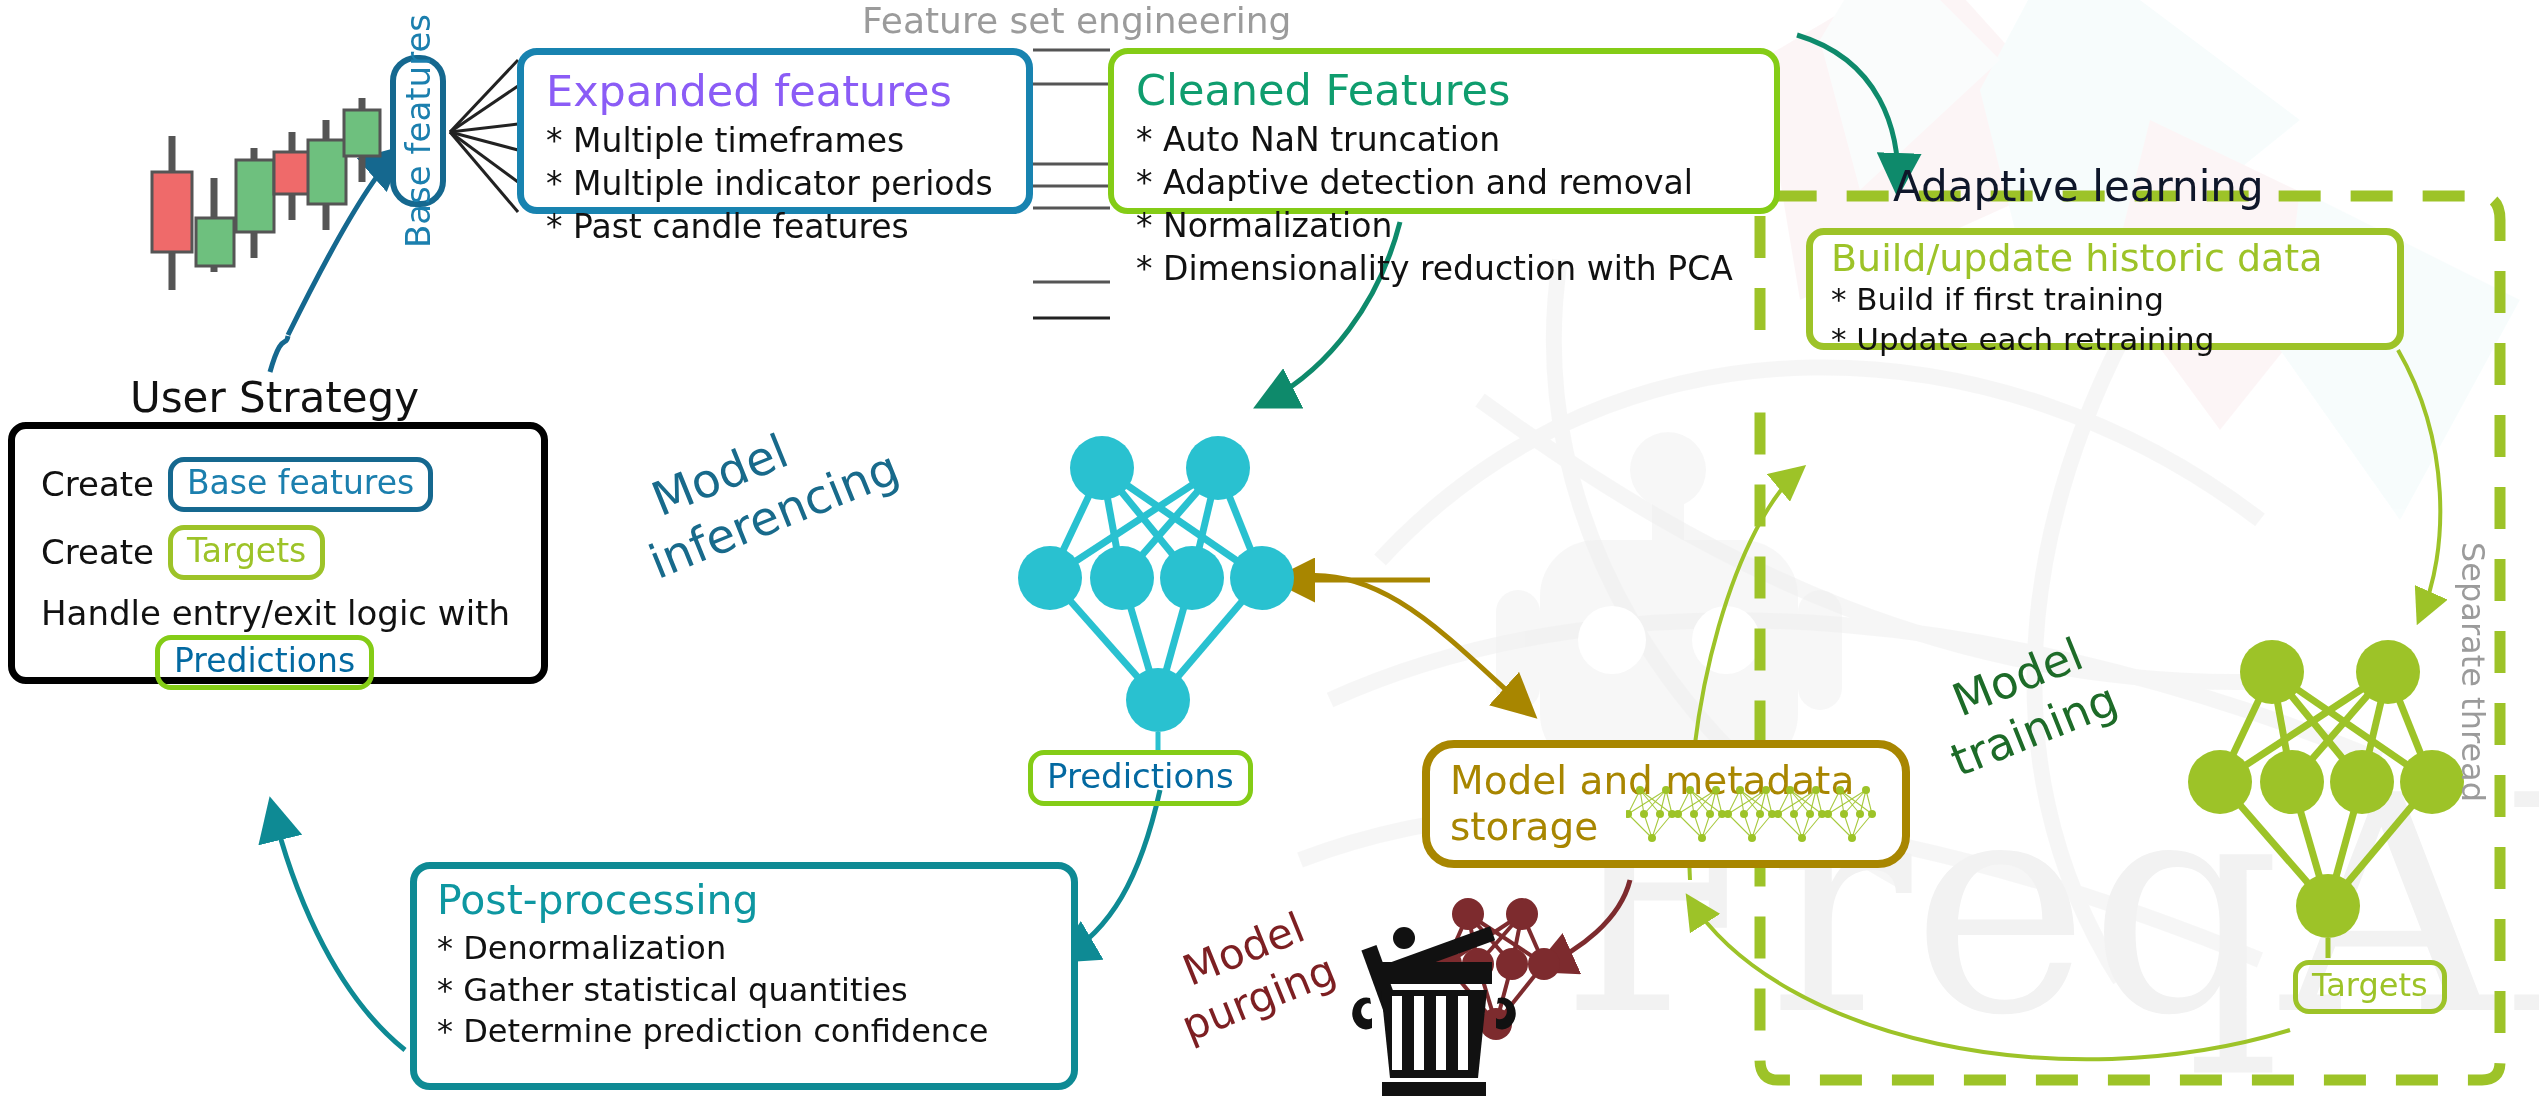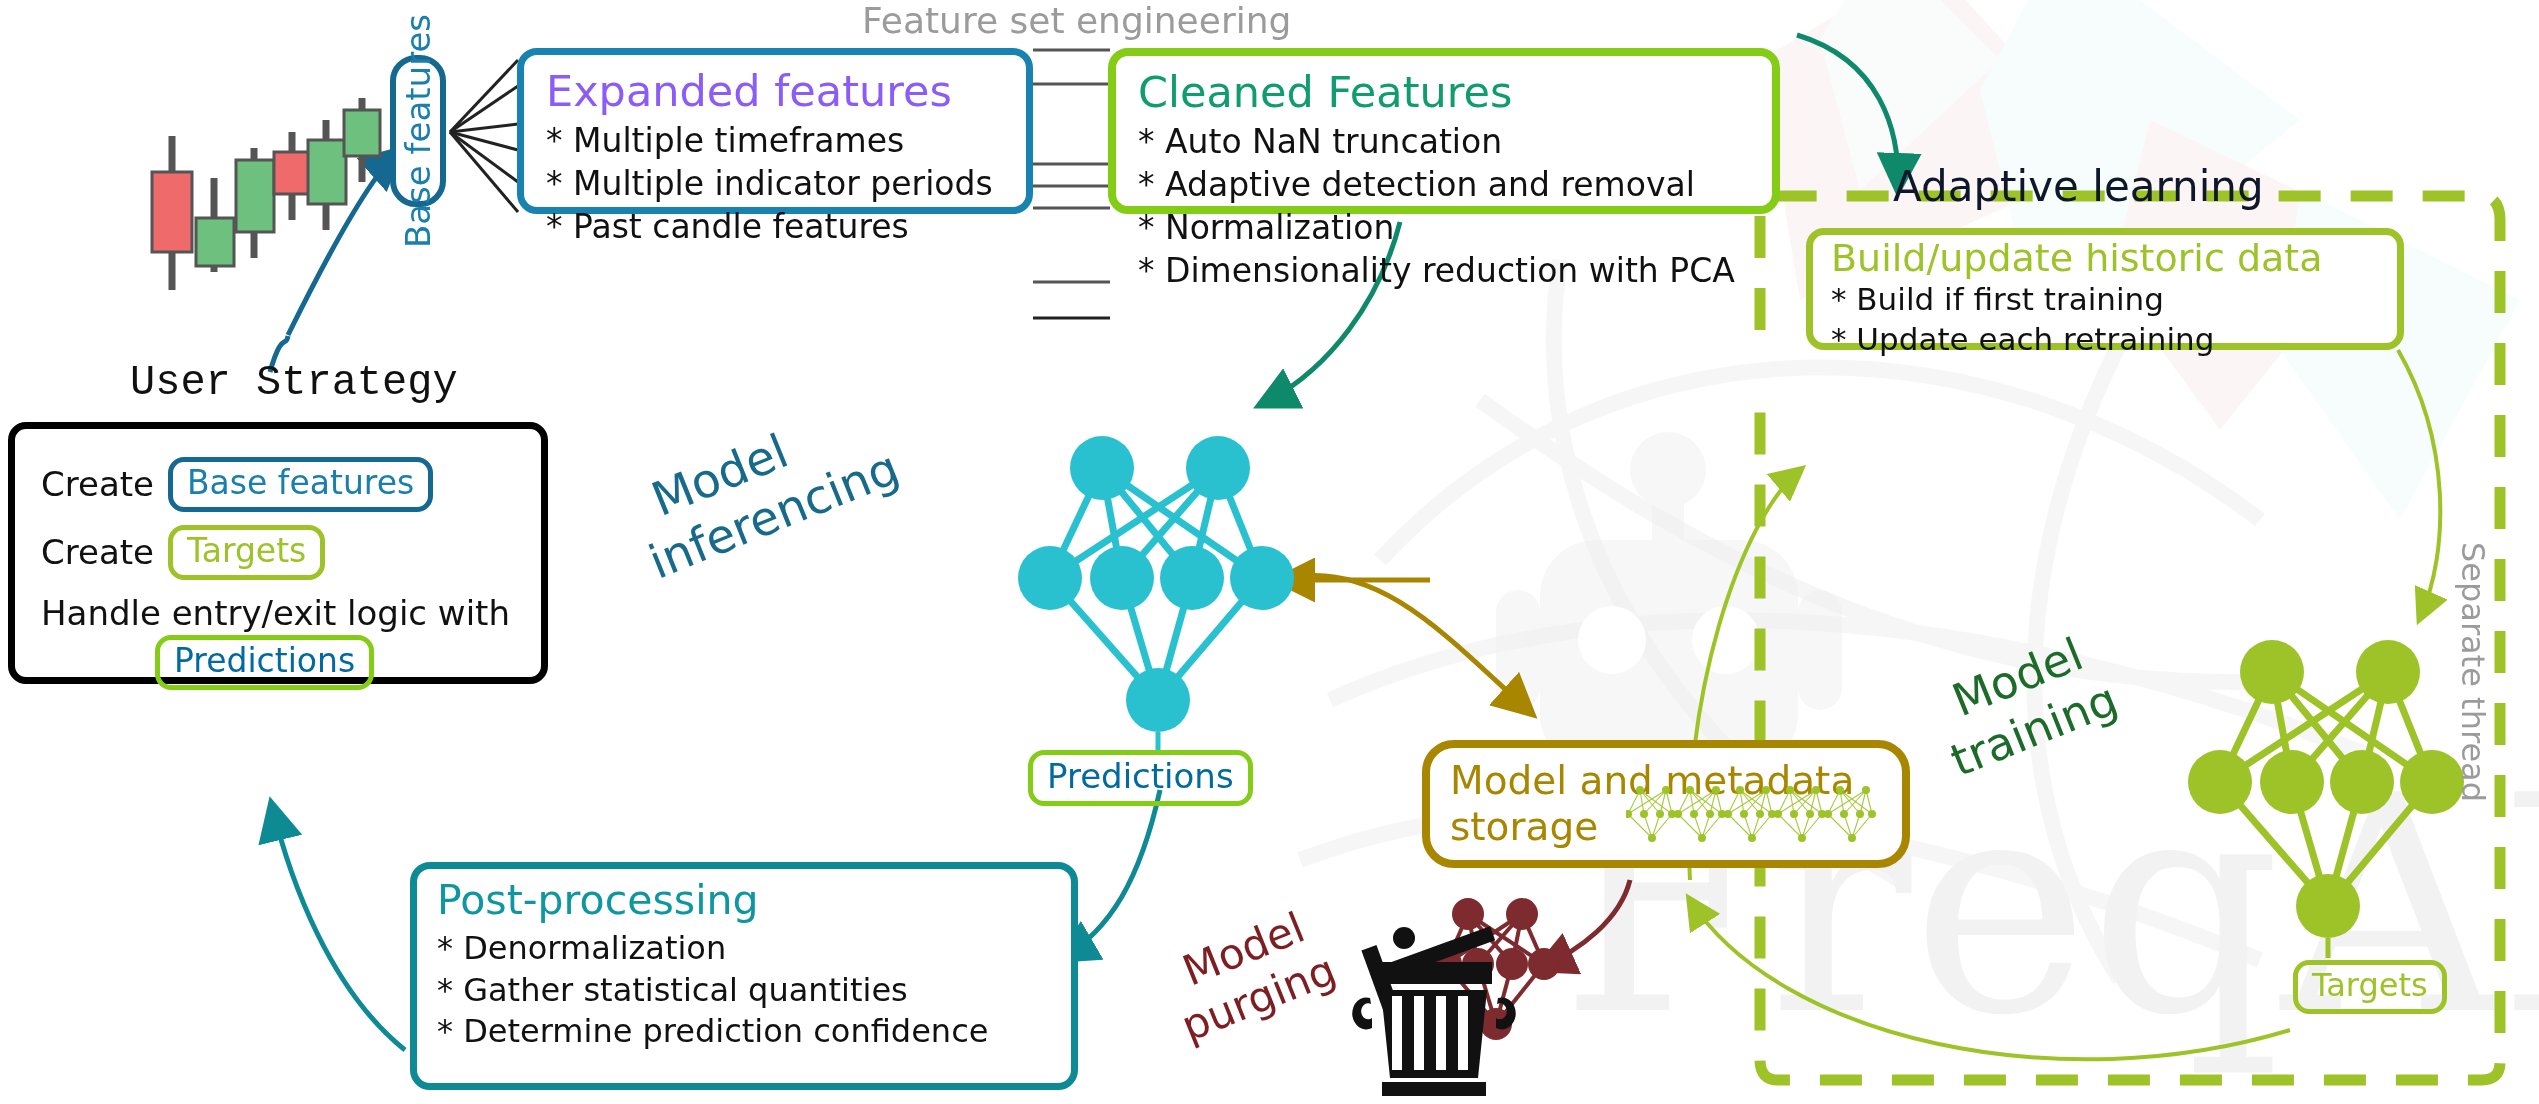--- a/index.html
+++ b/index.html
@@ -16,36 +16,36 @@
   .lis{margin-top:6px;}
 
   
   #expanded{left:517px;top:48px;width:516px;height:166px;
             border:7px solid #1883b0;border-radius:20px;padding:14px 18px 0 22px;}
   #expanded .ttl{color:#8b5cf6;font-size:43px;}
   #expanded .li{font-size:33px;}
 
   
   #cleaned{left:1108px;top:48px;width:672px;height:166px;
-           border:8px solid #84cc16;border-radius:20px;padding:14px 18px 0 22px;}
+           border:6px solid #84cc16;border-radius:20px;padding:14px 18px 0 22px;}
   #cleaned .ttl{color:#0f9d6e;font-size:43px;}
   #cleaned .li{font-size:33px;}
 
   
   #basepill{left:390px;top:55px;width:56px;height:152px;
             border:6px solid #15688f;border-radius:26px;}
   #basepill span{position:absolute;left:50%;top:50%;
             transform:translate(-50%,-50%) rotate(-90deg);
             white-space:nowrap;color:#1b7fae;font-size:34px;}
 
   
   #fse{position:absolute;left:862px;top:0px;font-size:36px;color:#9b9b9b;white-space:nowrap;}
 
   
-  #usTitle{position:absolute;left:130px;top:359px;font-size:42px;color:#111;white-space:nowrap;font-family:Liberation Mono, monospace;}
+  #usTitle{position:absolute;left:130px;top:373px;font-size:42px;color:#111;white-space:nowrap;}
   #userbox{left:8px;top:422px;width:540px;height:262px;border:7px solid #000;border-radius:18px;}
   .urow{position:absolute;display:flex;align-items:center;gap:14px;font-size:34px;color:#111;white-space:nowrap;}
   .chip{display:inline-block;box-sizing:border-box;padding:3px 14px 6px;border-radius:16px;white-space:nowrap;line-height:1.08;}
   .chip-blue{border:5px solid #15688f;color:#1b7fae;font-size:33px;}
   .chip-green{border:5px solid #9dc328;color:#9dc328;font-size:33px;}
   .chip-cyan{border:5px solid #84cc16;color:#0369a1;font-size:33px;}
 
   
   #post{left:410px;top:862px;width:668px;height:228px;
         border:7px solid #0e8a94;border-radius:20px;padding:10px 18px 0 20px;}

